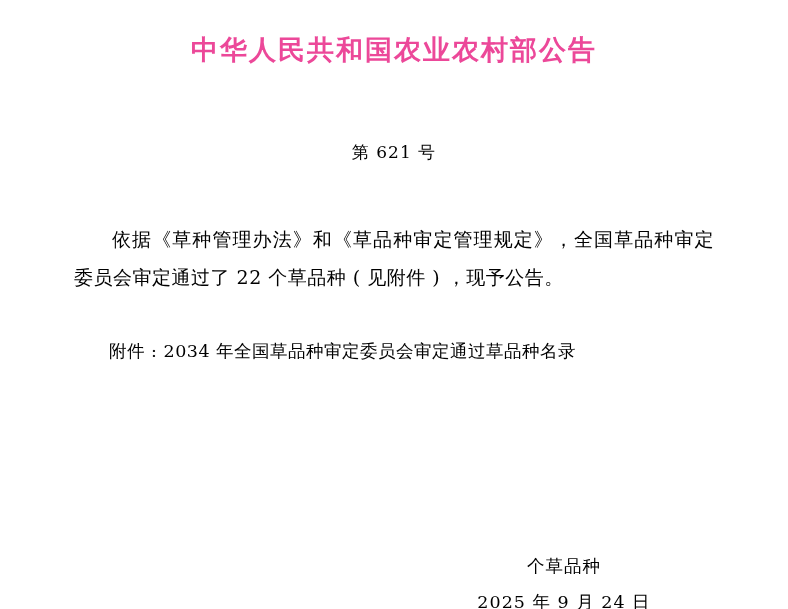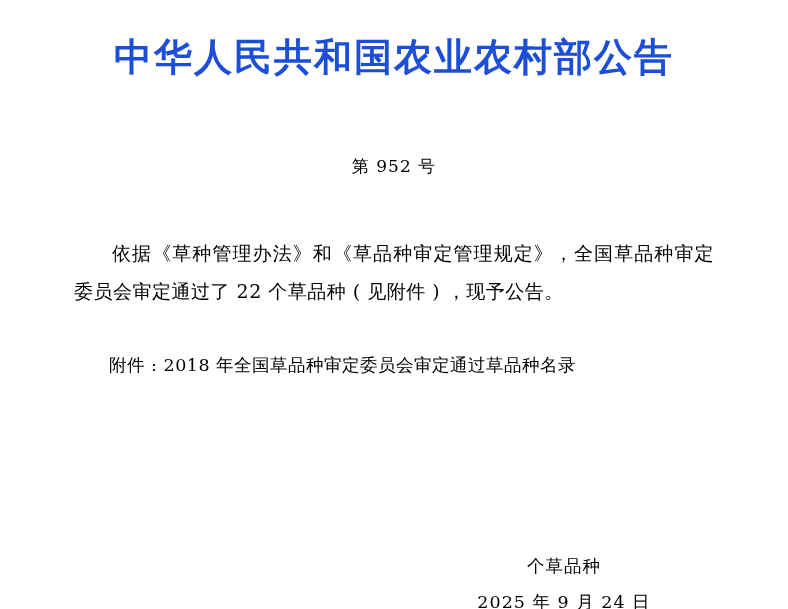--- a/index.html
+++ b/index.html
@@ -18,22 +18,22 @@
   .page {
     width: 788px;
     height: 609px;
     box-sizing: border-box;
     padding: 0 74px;
     position: relative;
   }
   .doc-title {
     margin-top: 32px;
     text-align: center;
-    color: #1d4ed8;
-    font-size: 38px;
+    color: #ec4899;
+    font-size: 27px;
     font-weight: bold;
     letter-spacing: 2px;
     font-family: "DejaVu Serif", "Liberation Serif", serif;
     line-height: 1.3;
   }
   .doc-number {
     margin-top: 74px;
     text-align: center;
     font-size: 17px;
     letter-spacing: 1px;
@@ -72,24 +72,24 @@
     line-height: 2.1;
   }
 </style>
 </head>
 <body>
 
 <div class="page">
 
   <div class="doc-title">中华人民共和国农业农村部公告</div>
 
-  <div class="doc-number">第 952 号</div>
+  <div class="doc-number">第 621 号</div>
 
   <div class="body-para">依据《草种管理办法》和《草品种审定管理规定》，全国草品种审定委员会审定通过了 22 个草品种 ( 见附件 ) ，现予公告。</div>
 
-  <div class="attachment-para">附件 : 2018 年全国草品种审定委员会审定通过草品种名录</div>
+  <div class="attachment-para">附件 : 2034 年全国草品种审定委员会审定通过草品种名录</div>
 
   <div class="signature-block">
     <div class="signature-org">个草品种</div>
     <div class="signature-date">2025 年 9 月 24 日</div>
   </div>
 
 </div>
 
 </body></html>

